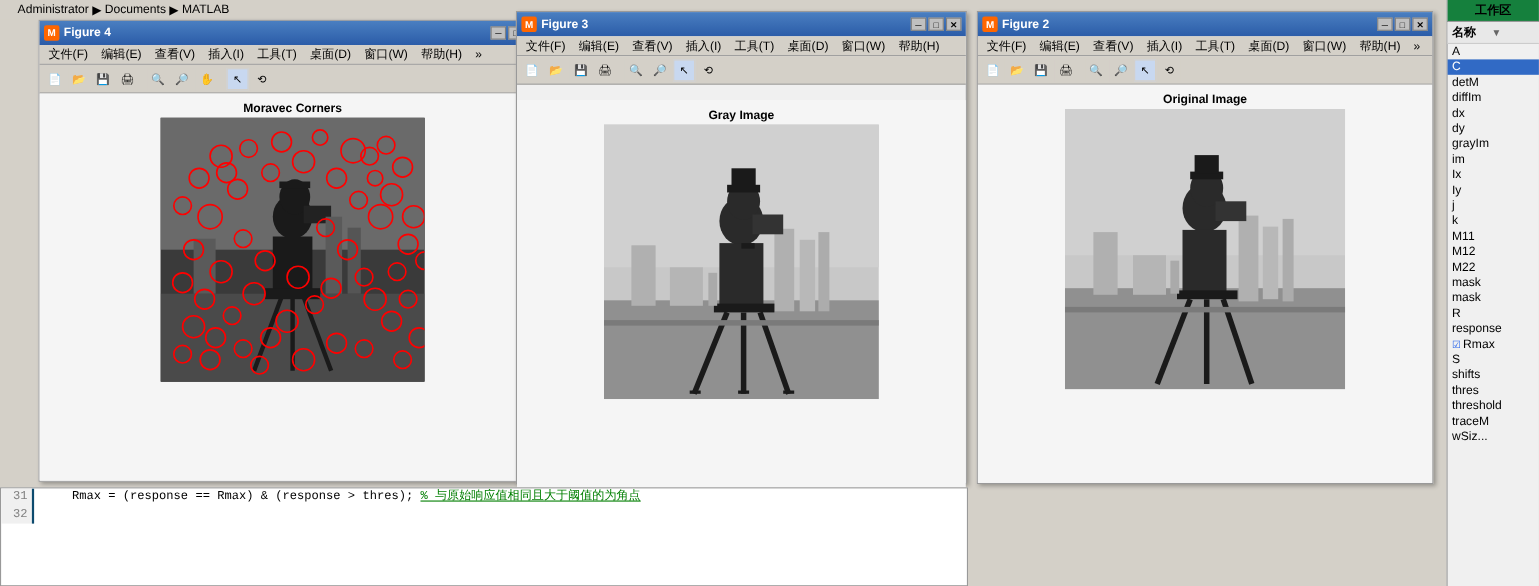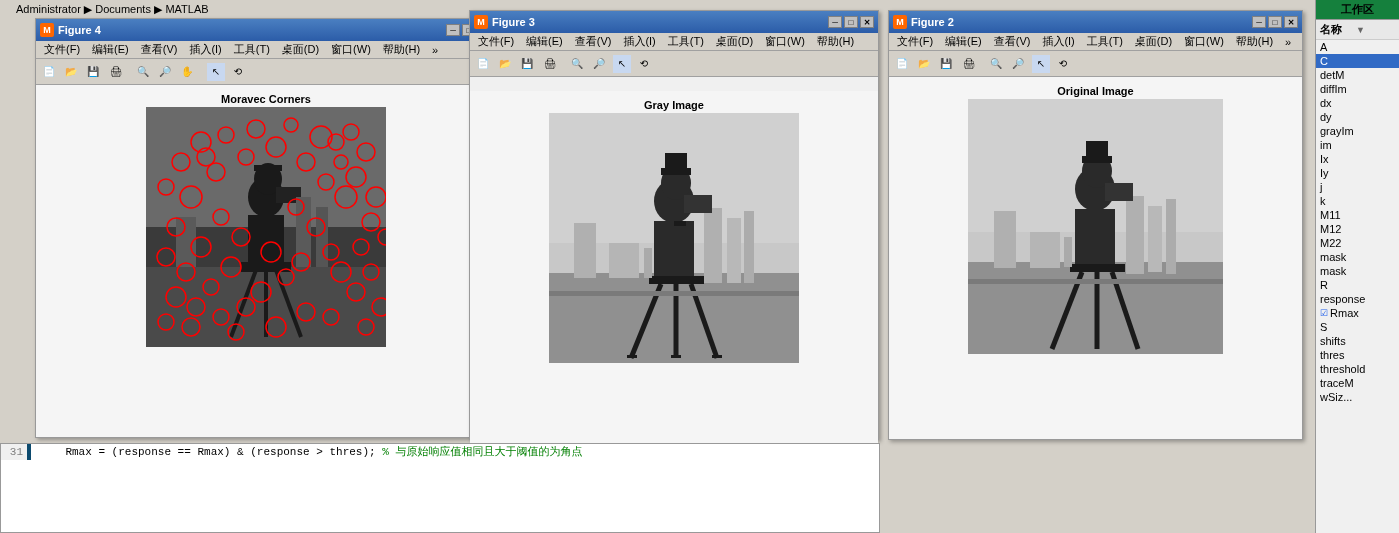--- a/index.html
+++ b/index.html
@@ -201,30 +201,30 @@
       font-size: 11px;
       line-height: 16px;
     }
     .line-number {
       width: 30px;
       min-width: 30px;
       background: #f0f0f0;
       color: #808080;
       text-align: right;
       padding-right: 4px;
-      border-right: 4px solid #0c4a6e;
+      border-right: 2px solid #0c4a6e;
       user-select: none;
     }
     .line-content {
       padding-left: 8px;
       color: #000;
       white-space: pre;
     }
     .keyword { color: #0000ff; }
-    .comment { color: #007f00; }
+    .comment { color: #007f00; text-decoration: underline; }
     .string { color: #a31515; }
 
     
     .moravec-image {
       width: 240px;
       height: 240px;
       position: relative;
       background: #2a2a2a;
       overflow: hidden;
     }
@@ -522,20 +522,24 @@
         </svg>
       </div>
     </div>
   </div>
 
   <div class="code-editor" style="left: 0; bottom: 0; width: 880px;">
     <div class="code-line">
       <span class="line-number">31</span>
       <span class="line-content">    <span class="keyword"></span>Rmax = (response == Rmax) &amp; (response &gt; thres); <span class="comment">% 与原始响应值相同且大于阈值的为角点</span></span>
     </div>
+    <div class="code-line">
+      <span class="line-number">32</span>
+      <span class="line-content"> </span>
+    </div>
   </div>
 
   <div class="workspace-panel">
     <div class="workspace-title">工作区</div>
     <div class="workspace-header">
       <span>名称</span>
       <span style="margin-left:2px; color:#666; font-size:9px;">▼</span>
     </div>
     <ul class="workspace-list">
       <li>A</li>

